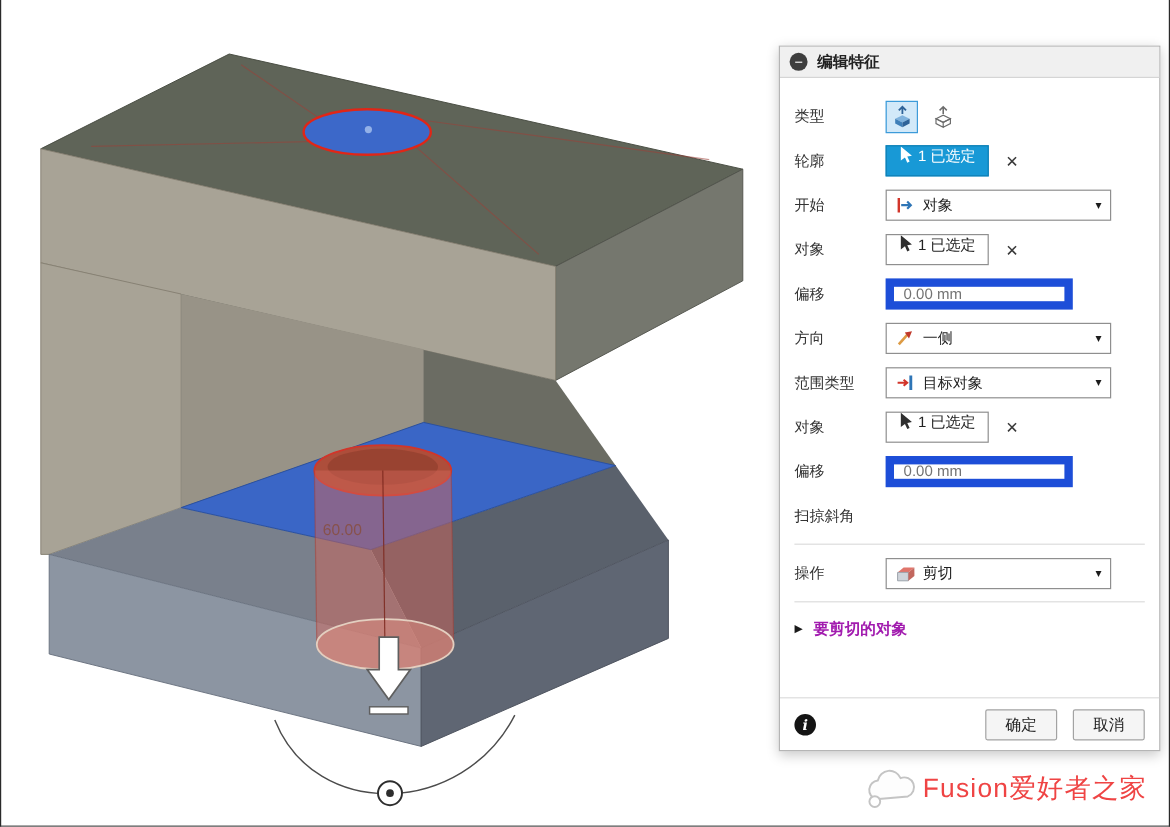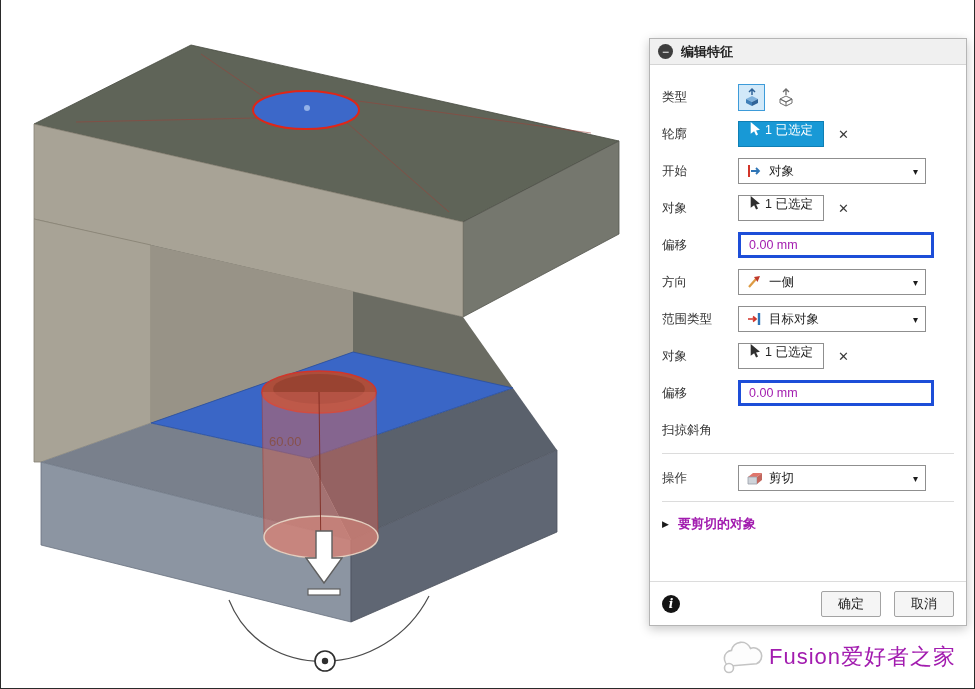--- a/index.html
+++ b/index.html
@@ -26,38 +26,38 @@
   .tile.sel{background:#d2e9f9;border-color:#3d9bd9}
   .chip{height:26px;display:flex;align-items:flex-start;gap:4px;padding:0 10px;font-size:12.5px;
         cursor:pointer;border:1px solid transparent;font-family:inherit}
   .chip.blue{background:#1899d6;color:#fff;border-color:#0f7fb4}
   .chip.plain{background:#fff;color:#222;border-color:#8f8f8f}
   .xbtn{margin-left:14px;font-size:13px;color:#3a3a3a;cursor:pointer;line-height:1}
   .combo{width:188px;height:26px;border:1px solid #8f8f8f;background:#fff;display:flex;align-items:center;
          padding:0 6px;gap:6px;cursor:pointer}
   .combo .cval{font-size:12.5px;color:#222;flex:1}
   .caret{font-size:10px;color:#1c1c1c;margin-right:1px}
-  .txt{width:196px;height:26px;border:3px solid #1d4ed8;padding:0 8px;font-size:12.5px;color:#a21caf;
+  .txt{width:156px;height:26px;border:7px solid #1d4ed8;padding:0 8px;font-size:12.5px;color:#737373;
        font-family:inherit;background:#fff}
   .sep{height:1px;background:#dcdcdc;margin:3px 0 10px}
   .disclosure{display:flex;align-items:center;gap:9px;height:24px;margin-bottom:4px;cursor:pointer}
   .disc-tri{font-size:9px;color:#1a1a1a}
   .disc-lbl{font-size:13px;font-weight:bold;color:#a21caf}
   .footer{border-top:1px solid #dcdcdc;height:44px;display:flex;align-items:center;padding:0 12px;
           gap:13px;flex:0 0 auto}
   .info{width:18px;height:18px;border-radius:50%;background:#141414;color:#fff;
         font-family:"DejaVu Serif",serif;font-style:italic;font-weight:bold;font-size:12px;
         display:flex;align-items:center;justify-content:center;cursor:pointer}
   .spacer{flex:1}
   .btn{width:60px;height:26px;background:#f5f5f5;border:1px solid #a3a3a3;border-radius:2px;
        font-size:13px;color:#222;font-family:inherit;cursor:pointer}
 
   
   .watermark{position:absolute;right:18px;bottom:13px;display:flex;align-items:center;gap:5px}
-  .wm-text{font-size:22px;color:#a21caf;letter-spacing:1px}
+  .wm-text{font-size:22px;color:#ef4444;letter-spacing:1px}
 </style>
 </head>
 <body>
 
 <div class="page">
 
   <svg class="viewport" width="660" height="689" viewBox="0 0 660 689">
 
     <polygon points="33,124 190,45 618,141 462,222" fill="#5f6458" stroke="#474b41" stroke-width="0.8"></polygon>
     <polygon points="462,222 618,141 618,234 462,317" fill="#75776e" stroke="#54564e" stroke-width="0.8"></polygon>

